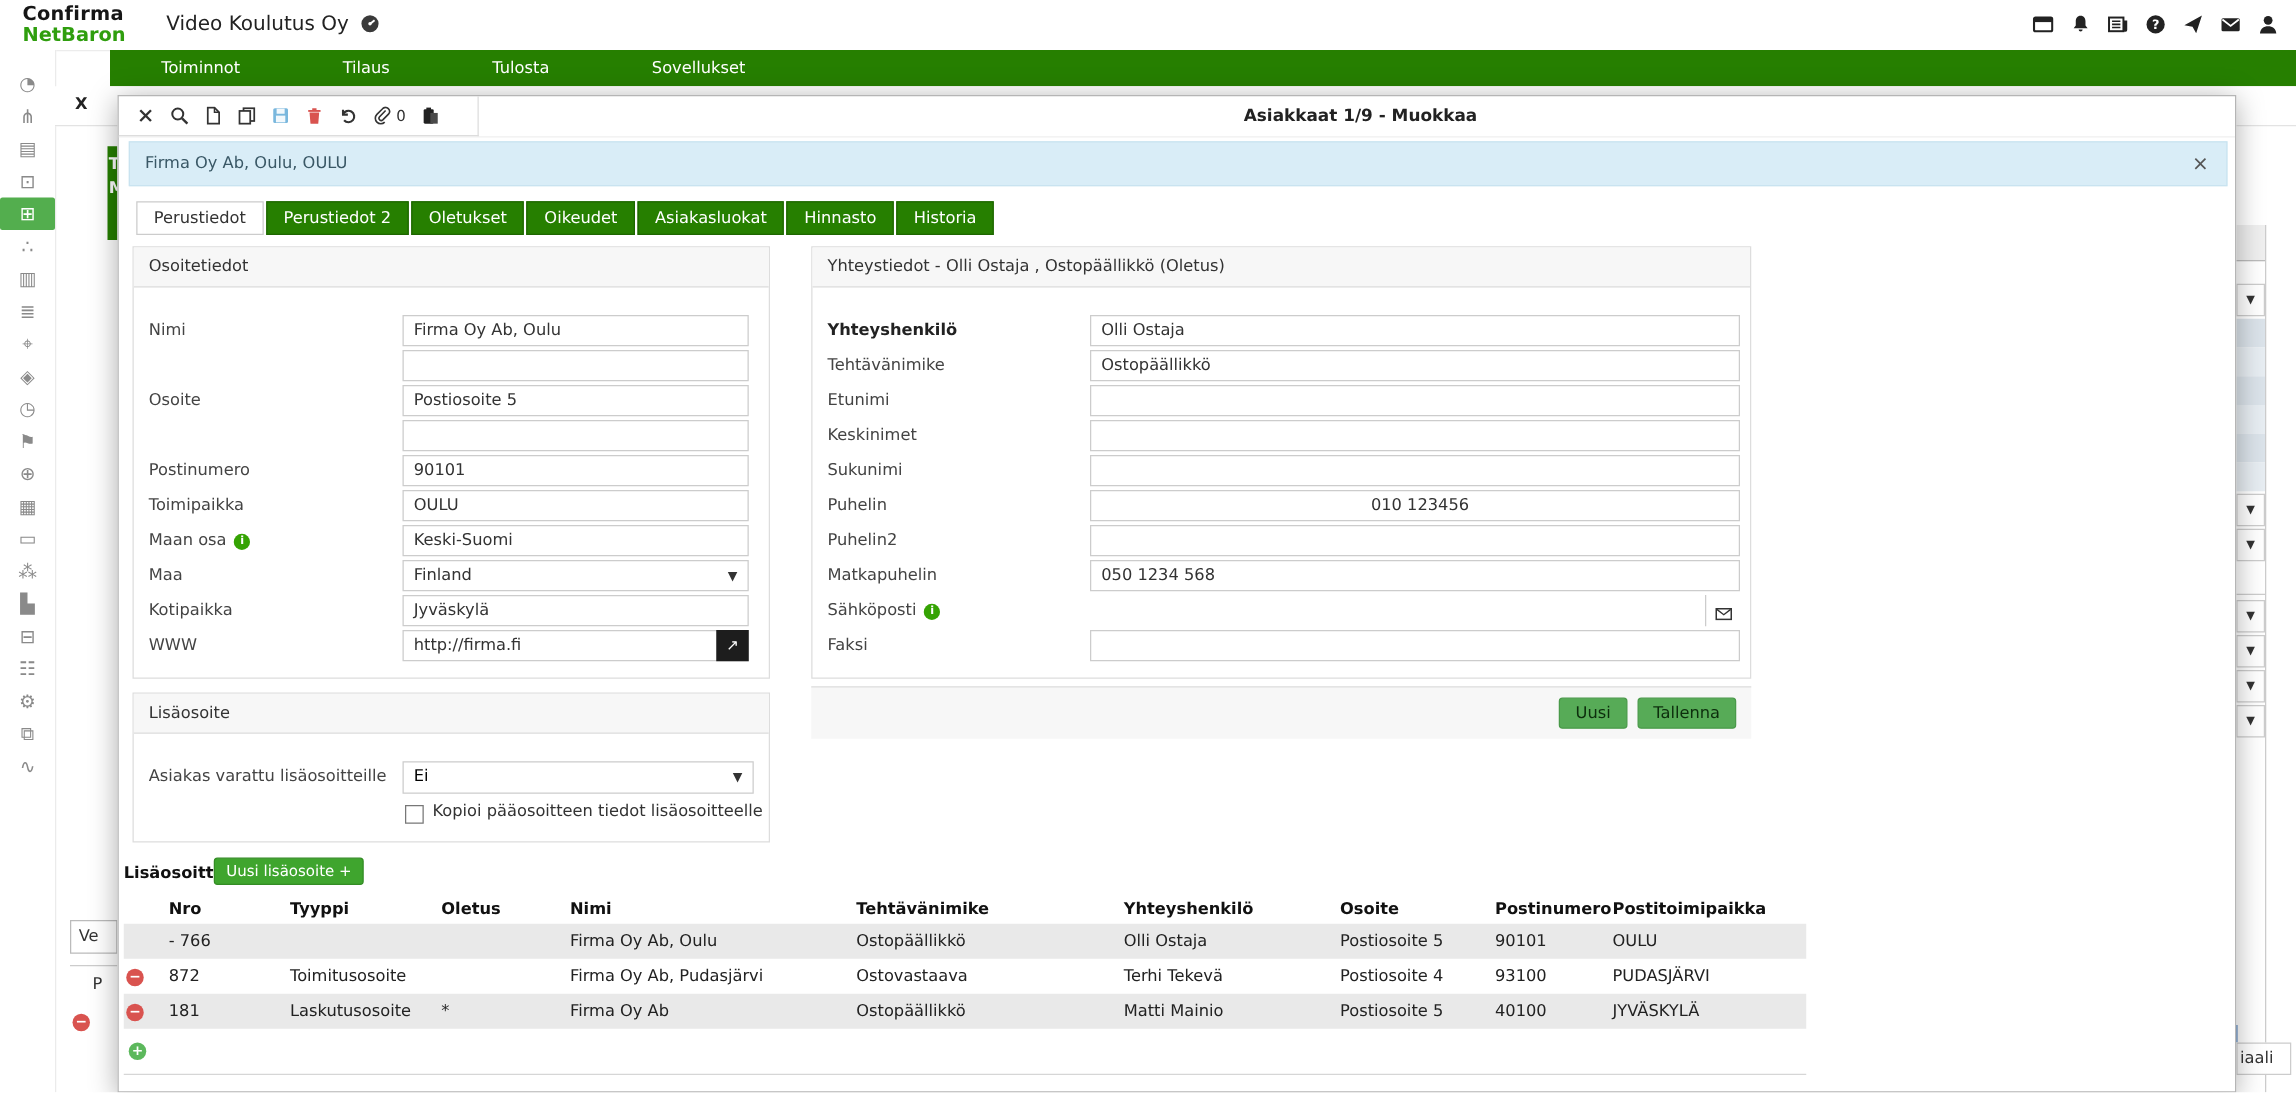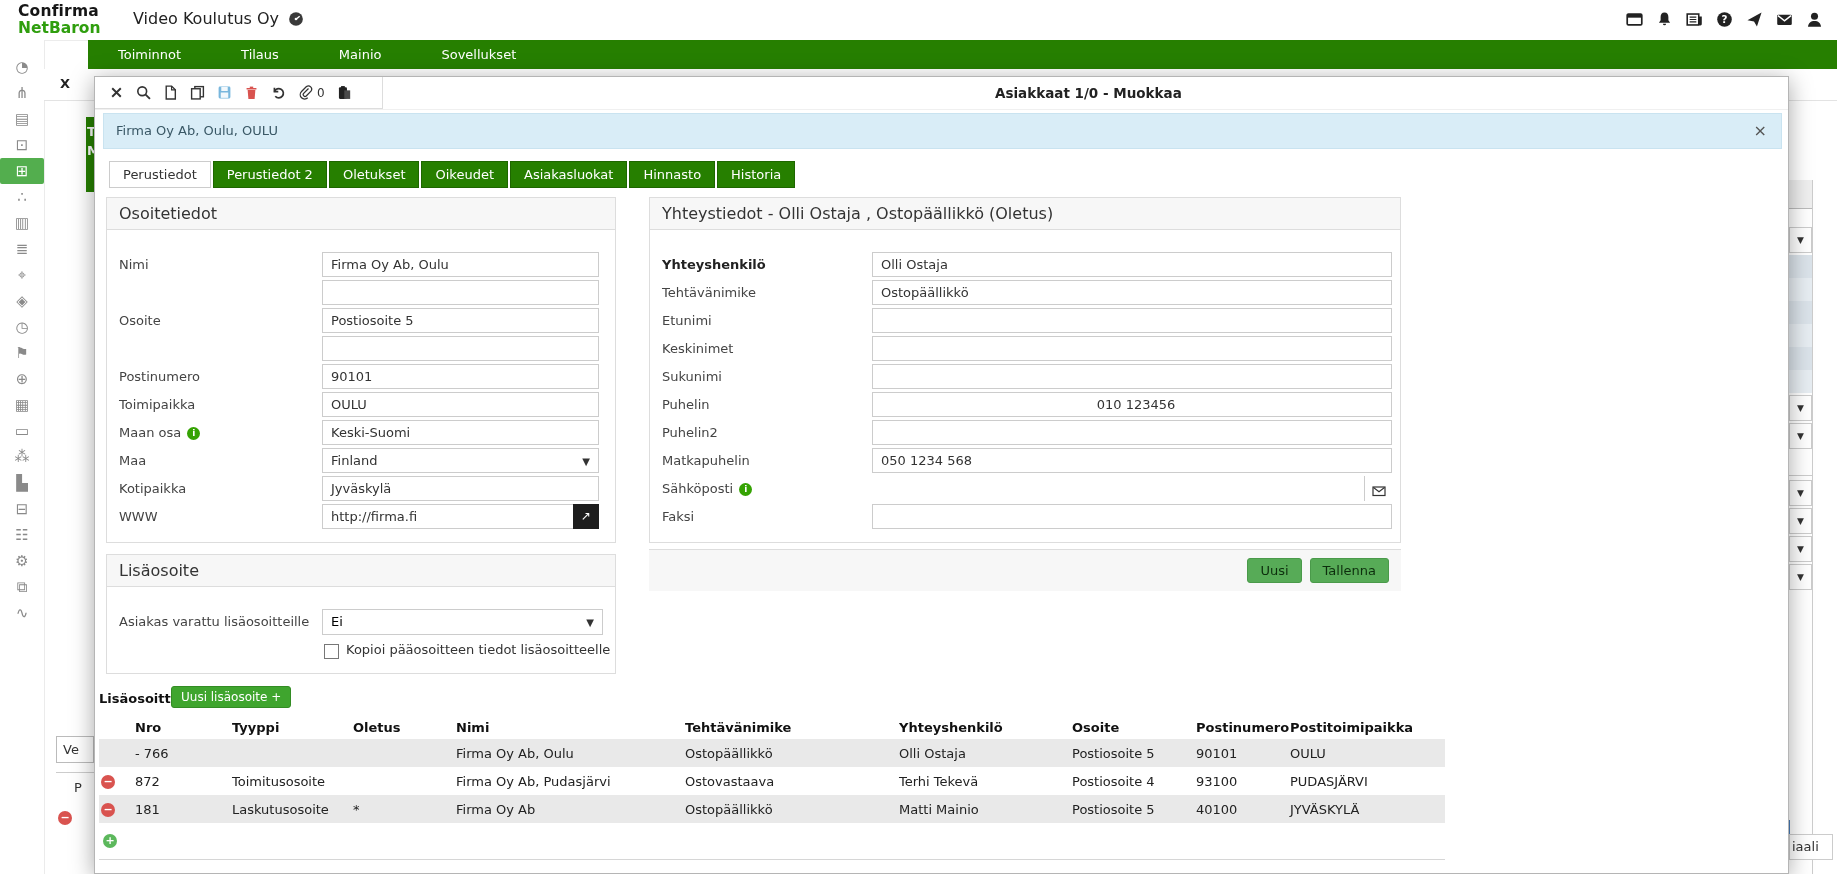--- a/index.html
+++ b/index.html
@@ -13,21 +13,21 @@
   .topbar{position:absolute;left:0;top:0;width:1837px;height:40px;background:#fff;border-bottom:1px solid #ececec;}
   .brand{position:absolute;left:18px;top:3px;line-height:16.5px;font-size:15.5px;font-weight:bold;cursor:pointer;}
   .brand .b1{color:#161616;letter-spacing:.2px;}
   .brand .b2{color:#2f9e0e;}
   .apptitle{position:absolute;left:133px;top:9px;font-size:16px;color:#222;display:flex;align-items:center;gap:9px;}
   .topbar-icons{position:absolute;right:14px;top:11px;display:flex;gap:13px;align-items:center;}
   .topbar-icons .ic{width:17px;height:17px;cursor:pointer;}
 
   
   .menubar{position:absolute;left:88px;top:40px;width:1749px;height:29px;background:#267f00;display:flex;}
-  .menubar .mi{color:#fff;font-size:13px;line-height:29px;padding:0 30px;cursor:pointer;}
+  .menubar .mi{color:#fff;font-size:13px;line-height:29px;padding:0 41px;cursor:pointer;}
 
   
   .sidebar{position:absolute;left:0;top:40px;width:44px;height:834px;background:#fff;border-right:1px solid #ebebeb;}
   .sb-item{width:44px;height:26px;display:flex;align-items:center;justify-content:center;color:#8a8a8a;font-size:15px;cursor:pointer;}
   .sb-item.active{background:#53ae4e;color:#fff;border-radius:2px;}
   .sb-wrap{position:absolute;top:14px;left:0;}
 
   
   .under-tabrow{position:absolute;left:44px;top:69px;width:1793px;height:31px;background:#fff;border-bottom:1px solid #e3e3e3;}
   .under-x{position:absolute;left:16px;top:7px;font-size:13px;font-weight:bold;color:#222;cursor:pointer;}
@@ -67,21 +67,21 @@
   .m-infobar{position:absolute;left:8px;top:36px;width:1679px;height:36px;background:#d9edf7;border:1px solid #c9e3f0;
              box-sizing:border-box;font-size:13px;color:#3a5866;line-height:34px;padding-left:12px;}
   .m-infobar-close{position:absolute;right:14px;top:0;line-height:34px;font-size:16px;color:#555;cursor:pointer;}
   .m-tabs{position:absolute;left:14px;top:84px;display:flex;}
   .tab{font-size:13px;padding:5px 13px;margin-right:2px;cursor:pointer;border:1px solid transparent;}
   .tab.active{background:#fff;color:#333;border-color:#ccc;}
   .tab.inactive{background:#267f00;color:#fff;border-color:#1e6600;}
 
   .panel{position:absolute;border:1px solid #ddd;background:#fff;box-sizing:border-box;}
   .panel-h{height:31px;background:#f7f7f7;border-bottom:1px solid #ddd;line-height:31px;padding-left:12px;
-           font-size:16px;color:#333;}
+           font-size:13px;color:#333;}
   #addrPanel{left:11px;top:120px;width:510px;height:346px;}
   #contactPanel{left:554px;top:120px;width:752px;height:346px;}
   .frow{position:absolute;left:0;right:0;height:28px;}
   .flabel{position:absolute;left:12px;top:0;line-height:25px;font-size:13px;color:#444;white-space:nowrap;}
   .flabel.bold{font-weight:bold;color:#222;}
   .finput{position:absolute;top:0;height:25px;border:1px solid #ccc;background:#fff;font-size:13px;line-height:23px;
           padding-left:8px;color:#333;box-sizing:border-box;white-space:nowrap;overflow:hidden;cursor:text;}
   #addrPanel .finput{left:215px;width:277px;}
   #contactPanel .finput{left:222px;width:520px;}
   .chev{position:absolute;right:8px;top:0;line-height:25px;font-size:10px;color:#333;}
@@ -181,21 +181,21 @@
             <circle cx="7" cy="4.3" r="2.9" fill="#222"></circle>
             <path d="M1.6 13c.4-3.1 2.4-4.7 5.4-4.7s5 1.6 5.4 4.7z" fill="#222"></path>
           </svg>
         </span>
       </div>
   </div>
 
   <div class="menubar" id="menubar">
       <div class="mi">Toiminnot</div>
       <div class="mi">Tilaus</div>
-      <div class="mi">Mainio</div>
+      <div class="mi">Tulosta</div>
       <div class="mi">Sovellukset</div>
     </div>
 
   <div class="sidebar">
     <div class="sb-wrap" id="sidebarItems">
         <div class="sb-item">
           <span>◔</span>
         </div>
         <div class="sb-item">
           <span>⋔</span>
@@ -350,21 +350,21 @@
           </span>
           <span class="cnt">0</span>
           <span class="ic">
             <svg viewBox="0 0 14 14" xmlns="http://www.w3.org/2000/svg">
               <rect x="1.8" y="2.2" width="7.5" height="10.8" rx="1" fill="#222"></rect>
               <rect x="3.8" y="1" width="3.5" height="2.2" fill="#222"></rect>
               <rect x="6.8" y="5" width="5.5" height="8" fill="#4a4a4a"></rect>
             </svg>
           </span>
         </div>
-      <div class="m-title">Asiakkaat 1/0 - Muokkaa</div>
+      <div class="m-title">Asiakkaat 1/9 - Muokkaa</div>
     </div>
 
     <div class="m-infobar">
       <span>Firma Oy Ab, Oulu, OULU</span>
       <span class="m-infobar-close">×</span>
     </div>
 
     <div class="m-tabs" id="modalTabs">
         <div class="tab active">Perustiedot</div>
         <div class="tab inactive">Perustiedot 2</div>

